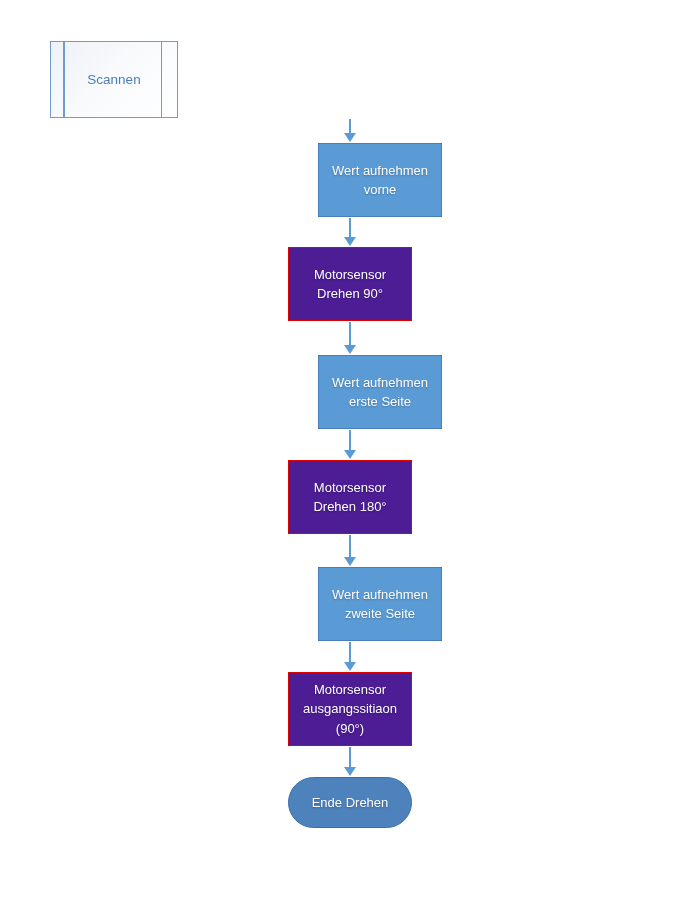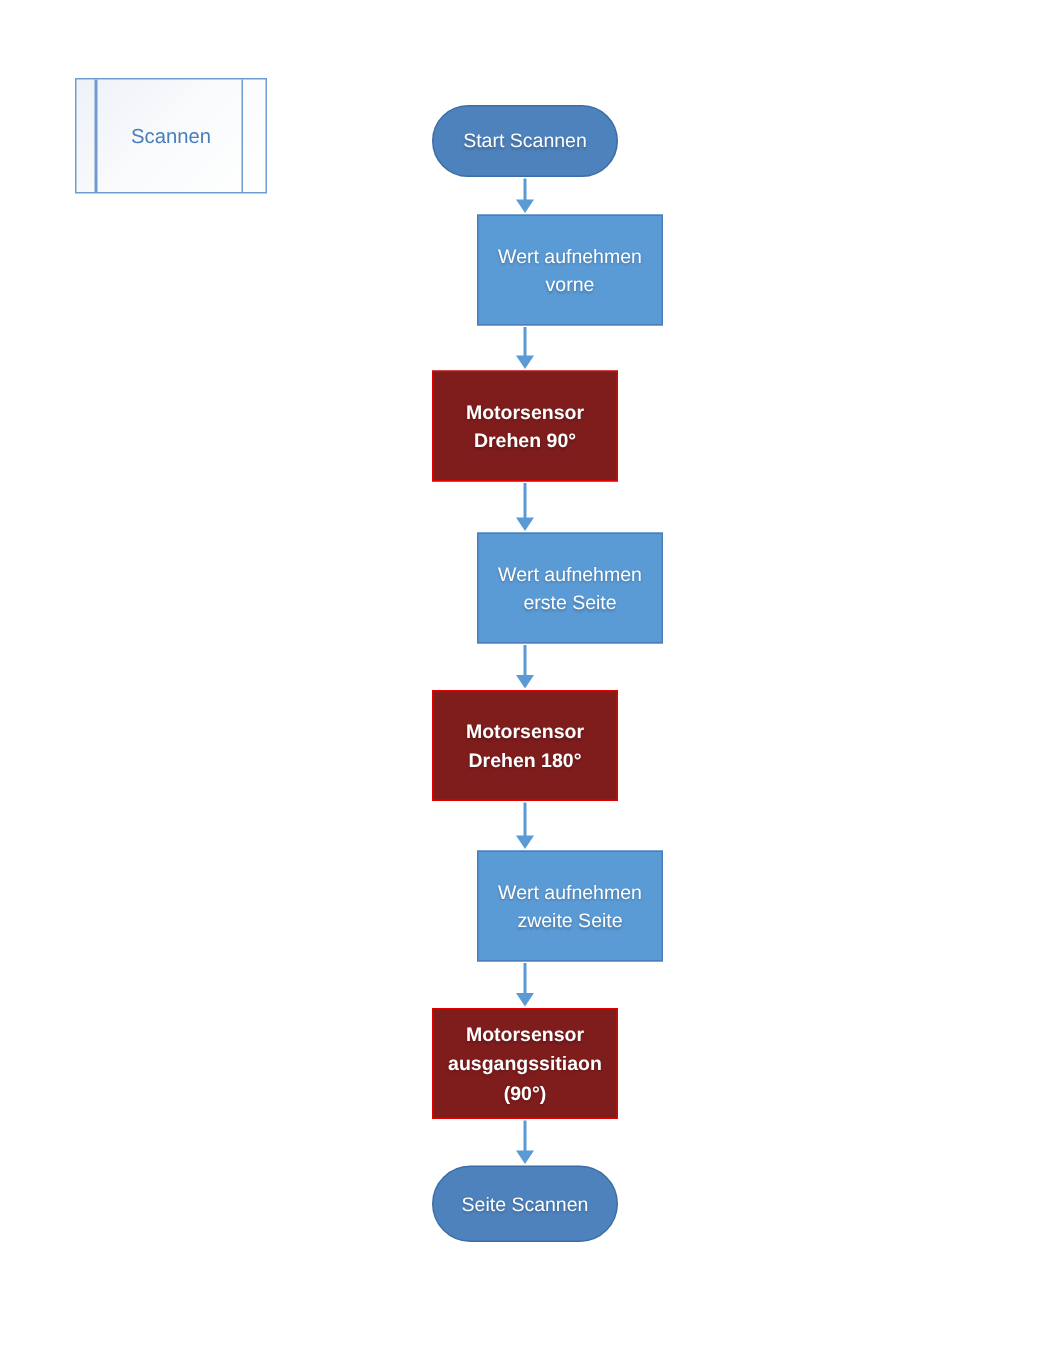--- a/index.html
+++ b/index.html
@@ -13,21 +13,21 @@
     width: 699px;
     height: 900px;
     background: #ffffff;
     overflow: hidden;
   }
 
   
   .predef-box {
     position: absolute;
     left: 50px;
-    top: 52px;
+    top: 41px;
     width: 128px;
     height: 77px;
     box-sizing: border-box;
     border: 1.5px solid #6f9bd1;
     background: linear-gradient(135deg, #eef1f7 0%, #f8fafc 45%, #ffffff 100%);
     display: flex;
     align-items: center;
     justify-content: center;
   }
   .predef-box .vline {
@@ -68,23 +68,22 @@
     border: 1px solid #3c6ea5;
   }
   .proc-blue {
     height: 74px;
     background: #5b9bd5;
     border: 1px solid #4a7ebb;
     margin-left: 30px;
   }
   .proc-red {
     height: 74px;
-    background: #7f1d1d;
+    background: #4c1d95;
     border: 1px solid #e00000;
-    font-weight: bold;
   }
   .n0 { top: 70px;  }
   .n1 { top: 143px; }
   .n2 { top: 247px; }
   .n3 { top: 355px; }
   .n4 { top: 460px; }
   .n5 { top: 567px; }
   .n6 { top: 672px; }
   .n7 { top: 777px; height: 51px; border-radius: 26px; }
 
@@ -124,42 +123,41 @@
 <body>
 
 <div class="page">
 
   <div class="predef-box">
     <div class="vline left"></div>
     <div class="vline right"></div>
     <span class="predef-label">Scannen</span>
   </div>
 
-  <div class="node terminator n0">Start Scannen</div>
 
   <div class="node proc-blue n1">Wert aufnehmen
 vorne</div>
 
   <div class="node proc-red n2">Motorsensor
 Drehen 90°</div>
 
   <div class="node proc-blue n3">Wert aufnehmen
 erste Seite</div>
 
   <div class="node proc-red n4">Motorsensor
 Drehen 180°</div>
 
   <div class="node proc-blue n5">Wert aufnehmen
 zweite Seite</div>
 
   <div class="node proc-red n6">Motorsensor
 ausgangssitiaon
 (90°)</div>
 
-  <div class="node terminator n7">Seite Scannen</div>
+  <div class="node terminator n7">Ende Drehen</div>
 
   <div class="arrow a1">
     <div class="stem"></div>
     <div class="head"></div>
   </div>
   <div class="arrow a2">
     <div class="stem"></div>
     <div class="head"></div>
   </div>
   <div class="arrow a3">

